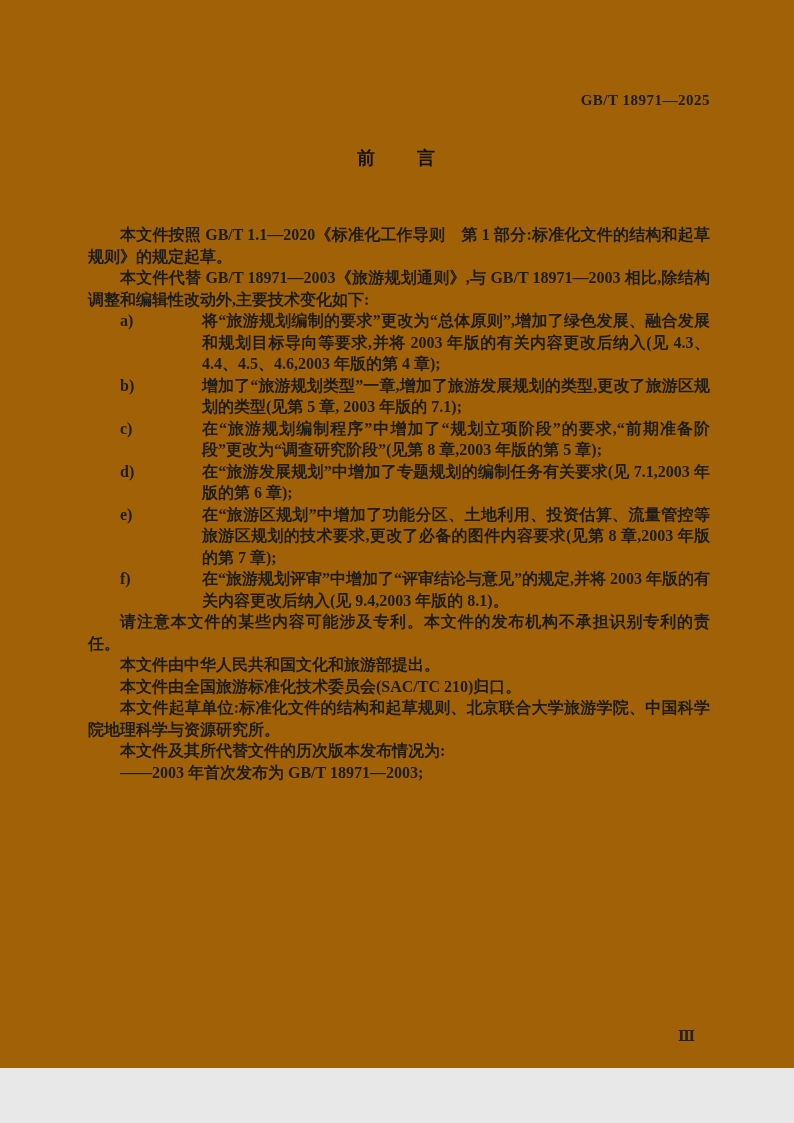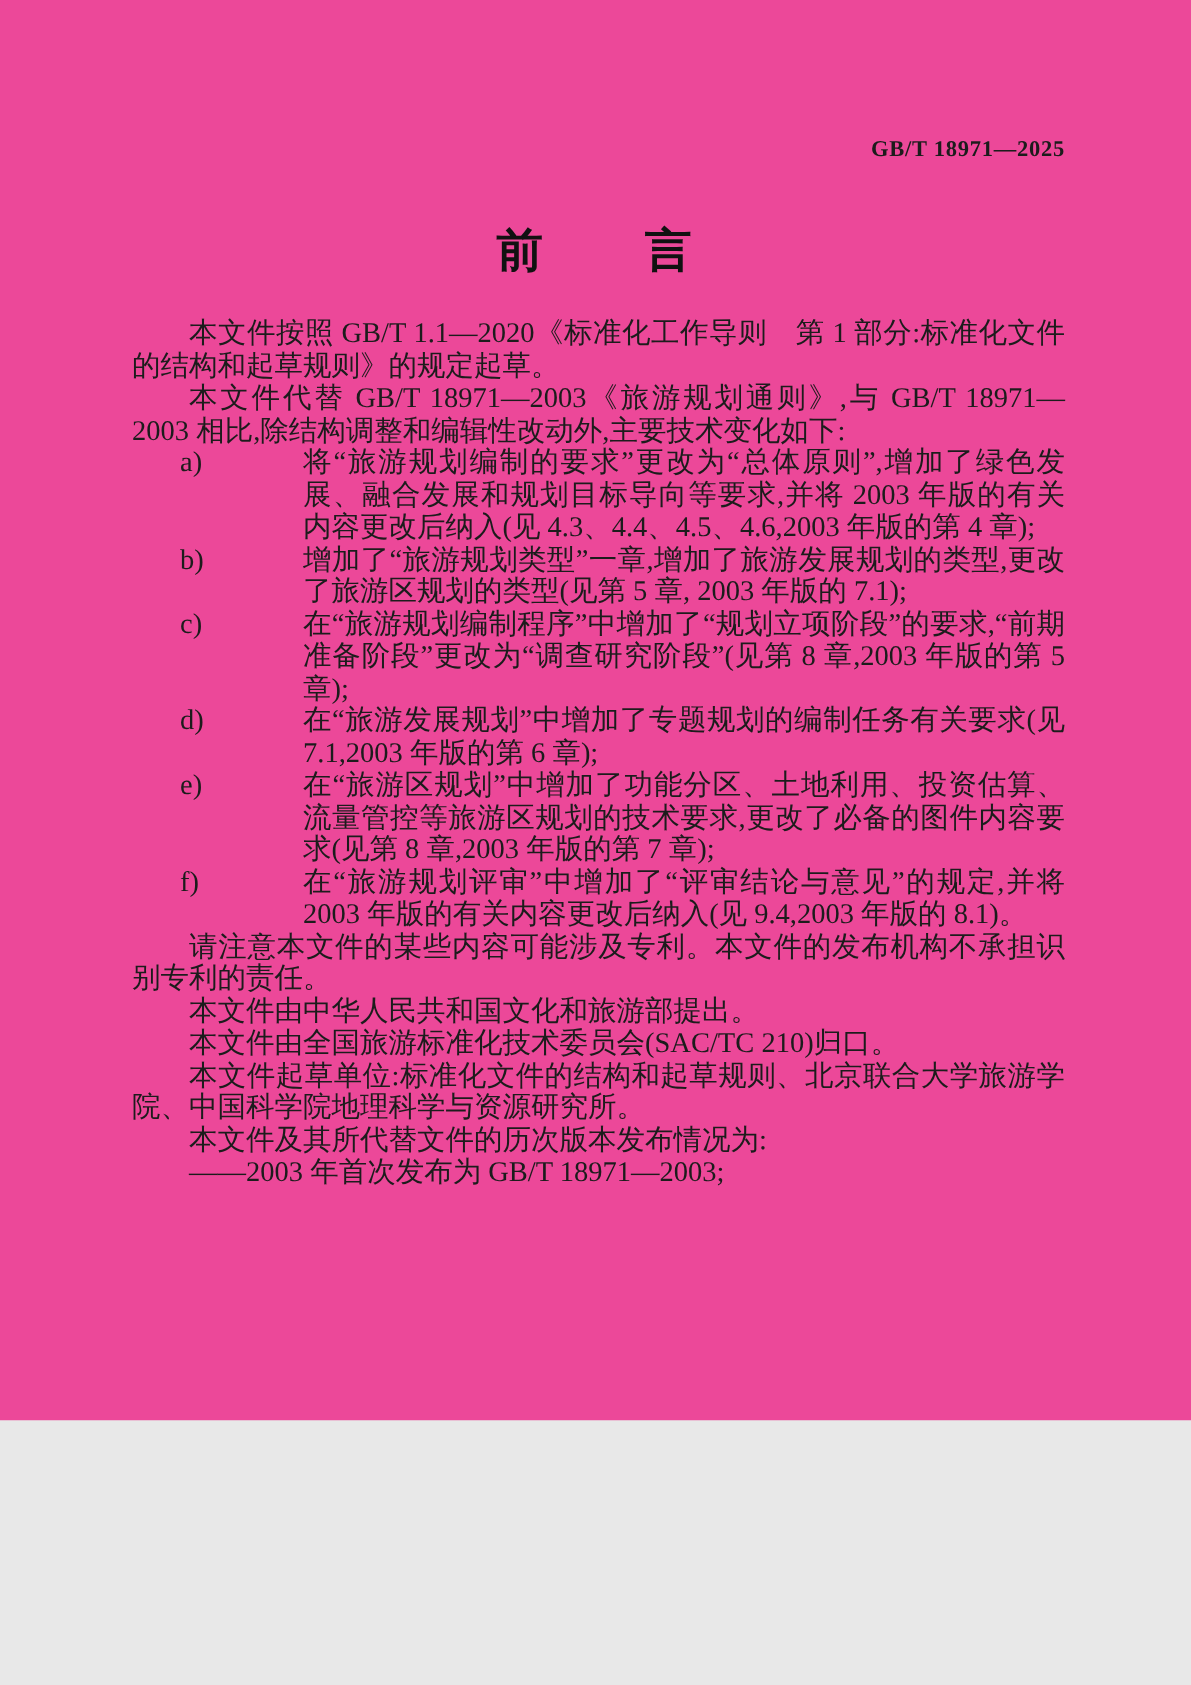--- a/index.html
+++ b/index.html
@@ -1,21 +1,21 @@
 <!DOCTYPE html>
 <html><head>
 <meta charset="utf-8">
 <style>
   html, body { margin: 0; padding: 0; background: #e8e8e8; }
   .page {
     position: relative;
     width: 794px;
-    height: 947px;
+    height: 1068px;
     margin: 0 auto;
-    background: #ec4899;
+    background: #a16207;
     font-family: "Liberation Serif", "DejaVu Serif", serif;
     color: #1c1c1c;
     overflow: hidden;
   }
   .header-code {
     position: absolute;
     top: 92px;
     left: 88px;
     right: 84px;
     text-align: right;
@@ -26,32 +26,33 @@
   }
   .doc-title {
     position: absolute;
     top: 146px;
     left: 0;
     width: 100%;
     margin: 0;
     text-align: center;
     font-family: Liberation Serif, serif;
     font-weight: bold;
-    font-size: 31px;
+    font-size: 18px;
     letter-spacing: 2px;
     color: #111;
   }
   .body-text {
     position: absolute;
-    top: 212px;
+    top: 224px;
     left: 88px;
     width: 622px;
-    font-size: 19px;
+    font-size: 16px;
     line-height: 21.5px;
     text-align: justify;
+    font-weight: bold;
   }
   .body-text p {
     margin: 0;
     text-indent: 2em;
   }
   .change-item {
     display: flex;
     margin-left: 32px;
   }
   .change-item .li-label {

